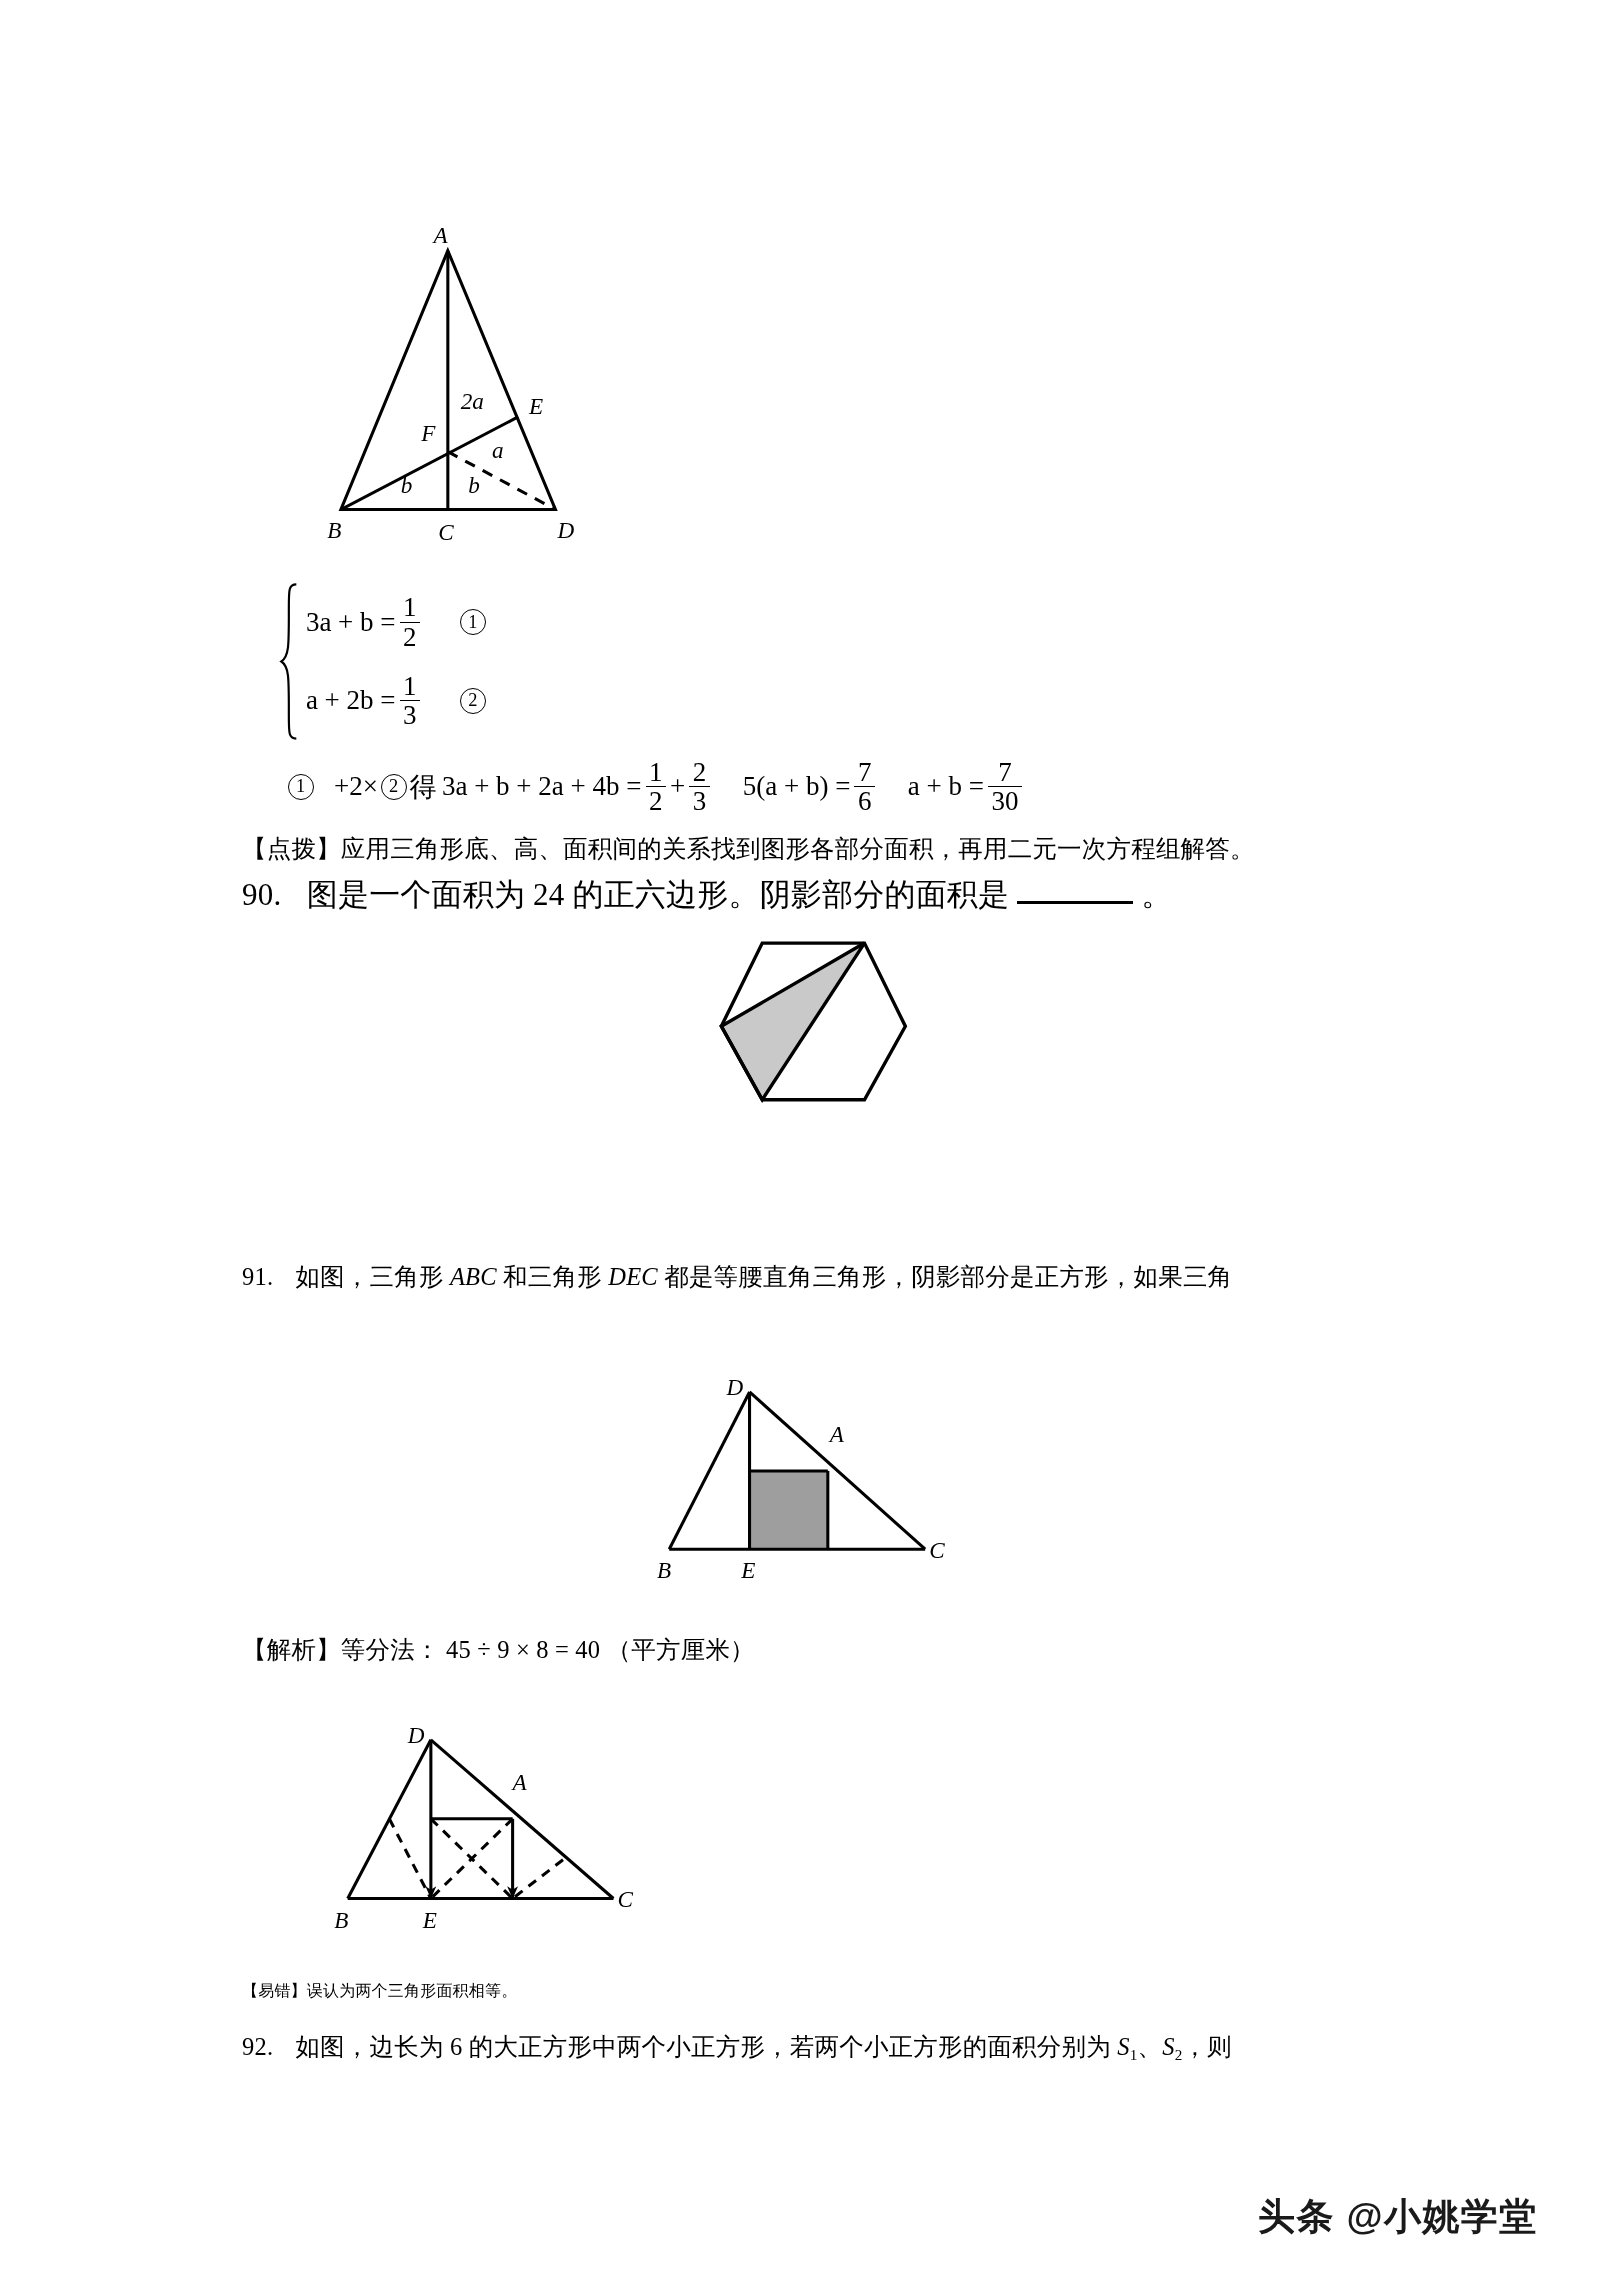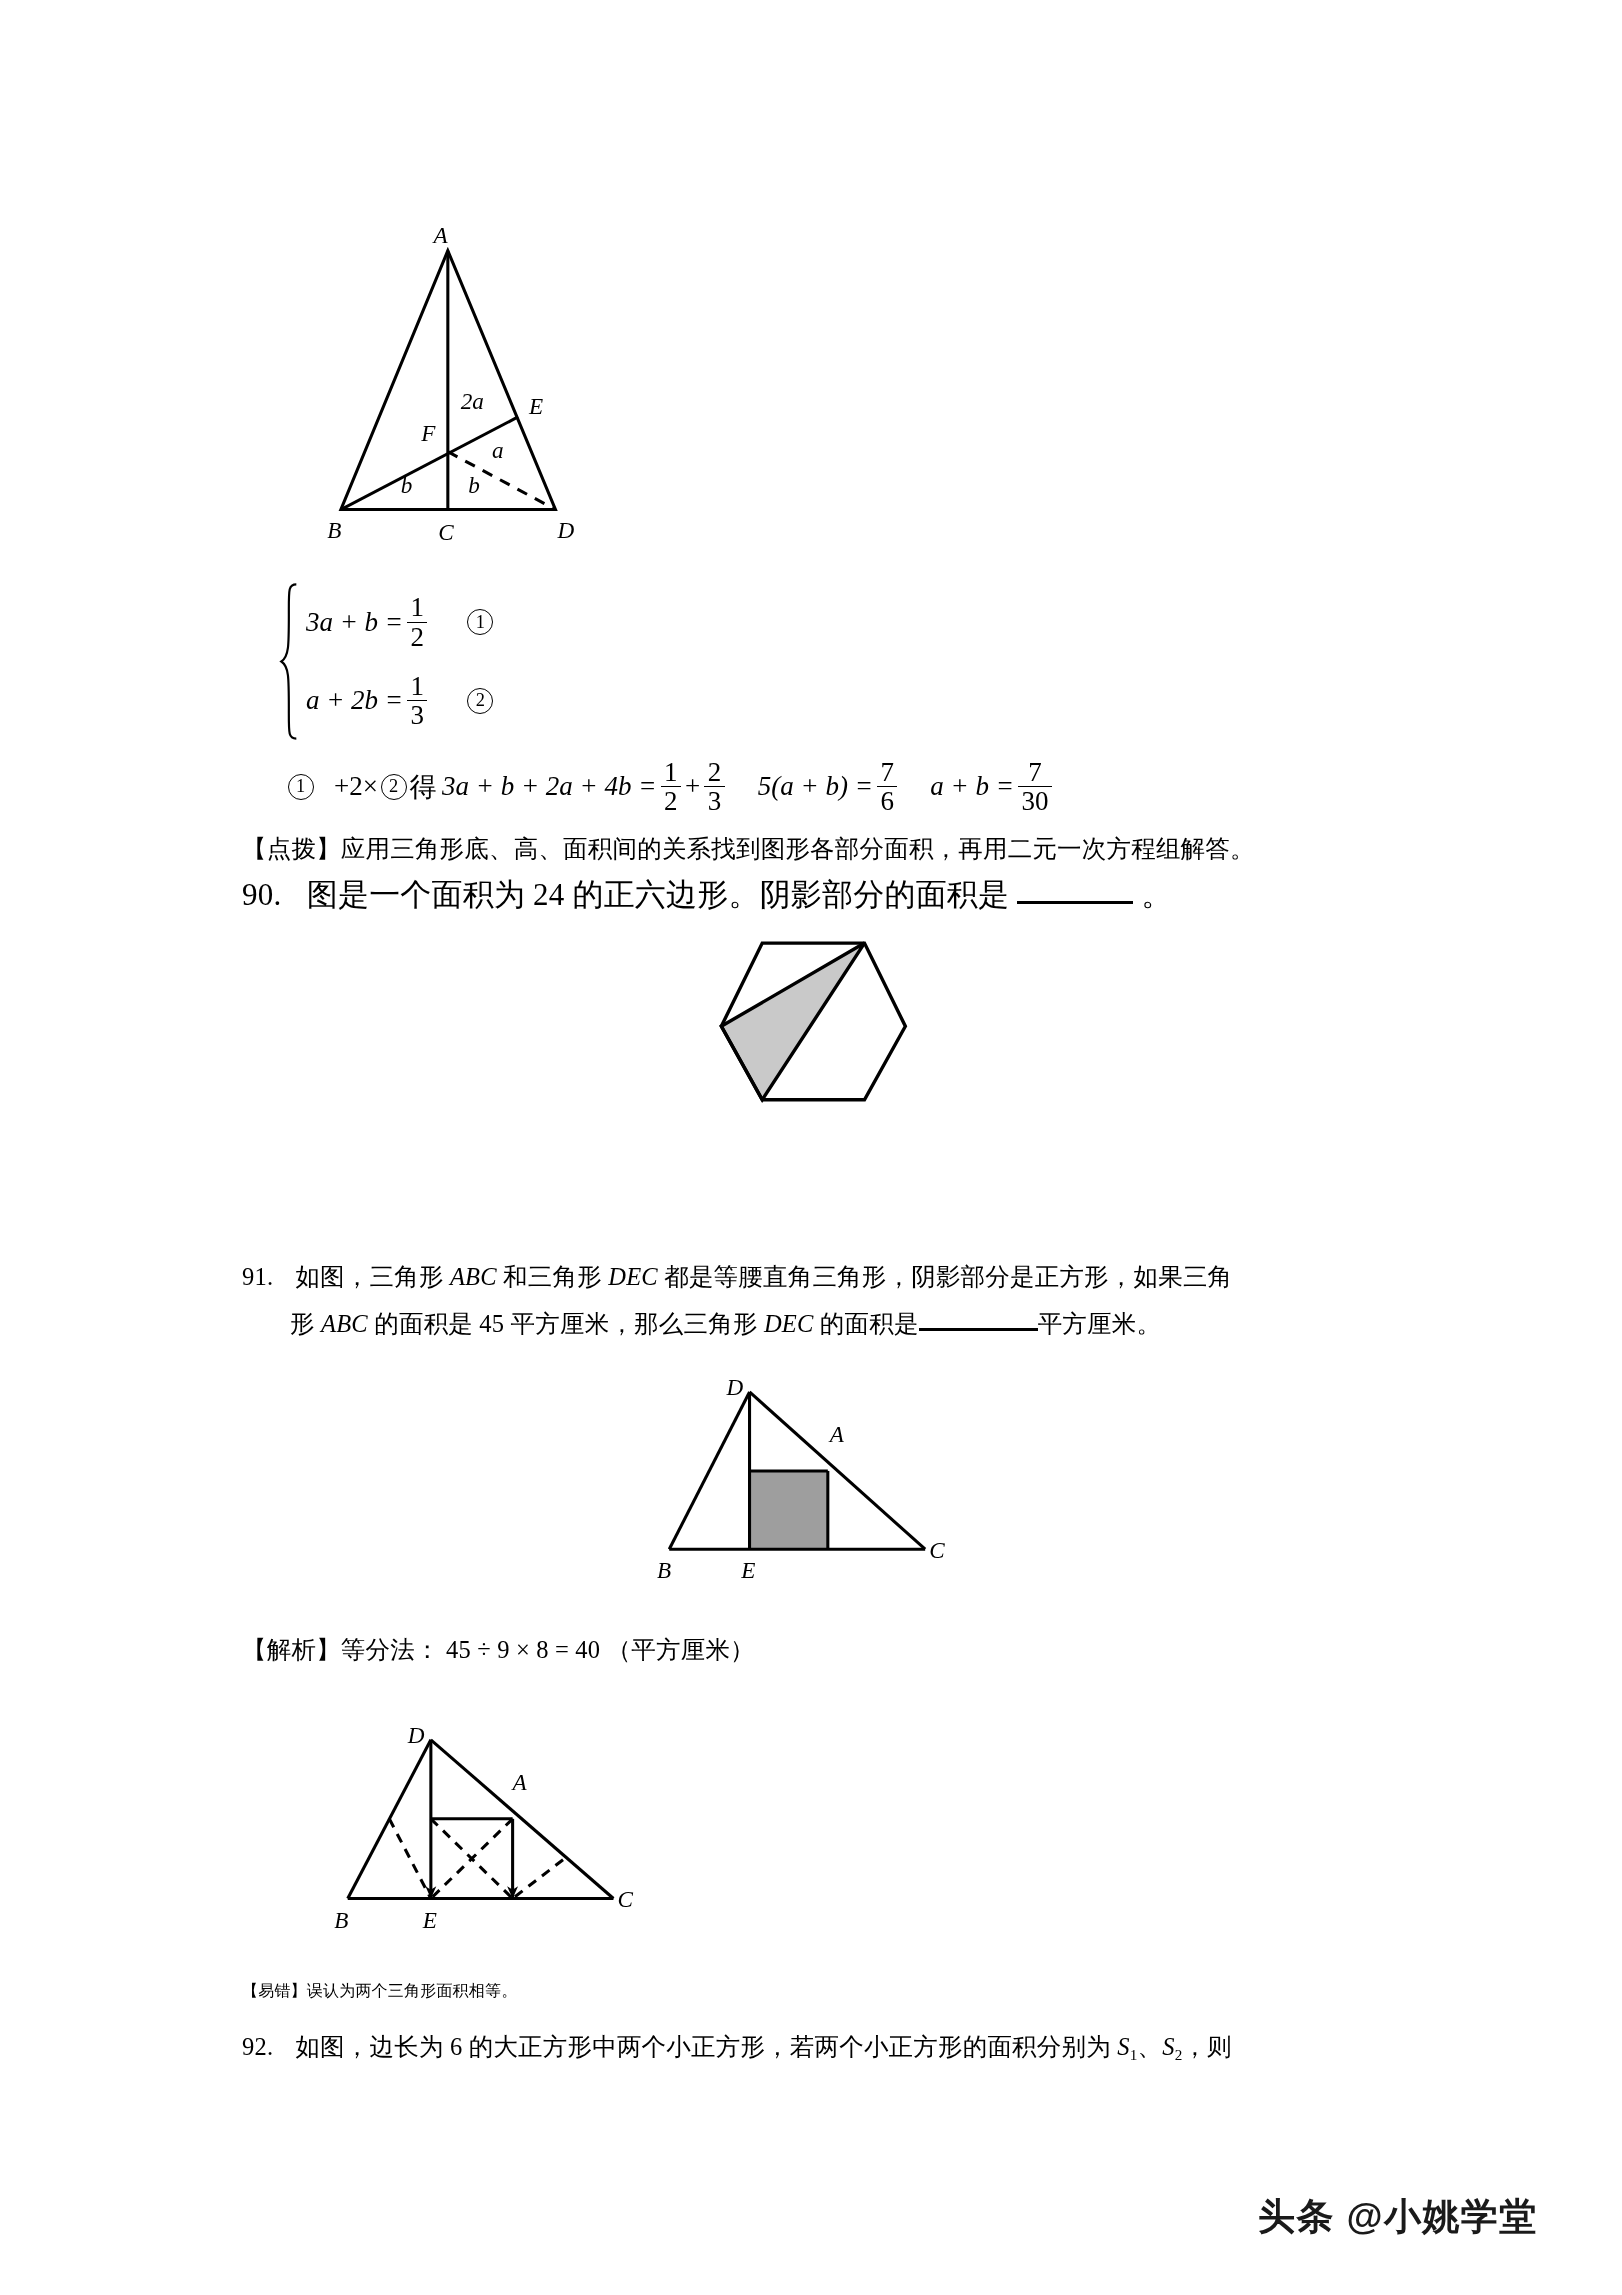--- a/index.html
+++ b/index.html
@@ -68,21 +68,21 @@
     display: flex;
     flex-direction: column;
     justify-content: space-between;
   }
   .eqrow {
     display: flex;
     align-items: center;
     font-size: 27px;
     height: 89px;
   }
-  .eqtext { font-style: italic; white-space: nowrap; }
+  .eqtext { white-space: nowrap; }
   .frac {
     display: inline-flex;
     flex-direction: column;
     align-items: center;
     vertical-align: middle;
     margin: 0 4.1px;
     font-style: normal;
     line-height: 1.05;
   }
   .frac .n { padding: 0 3.4px; }
@@ -230,23 +230,20 @@
     </svg>
   </div>
 
 
   <div class="txt" style="left:242px; top:1265px; font-size:24.5px;">
     <span class="cn">91.</span>
     <span style="display:inline-block;width:9.5px;"></span>
     <span class="cn">如图，三角形 </span><span class="mi">ABC</span><span class="cn"> 和三角形 </span><span class="mi">DEC</span><span class="cn"> 都是等腰直角三角形，阴影部分是正方形，如果三角</span>
   </div>
 
-  <div class="txt" style="left:290px; top:1312px; font-size:24.5px;">
-    <span class="cn">形 </span><span class="mi">ABC</span><span class="cn"> 的面积是 45 平方厘米，那么三角形 </span><span class="mi">DEC</span><span class="cn"> 的面积是</span><span class="blank-line" style="width:119px;"></span><span class="cn">平方厘米。</span>
-  </div>
 
   <div class="fig" style="left:654px; top:1377px;">
     <svg width="300" height="211" viewBox="0 0 440 310">
 
       <rect x="140" y="138" width="115" height="115" fill="#9e9e9e" stroke="none"></rect>
 
       <line x1="22" y1="253" x2="398" y2="253" stroke="#000" stroke-width="4.5"></line>
 
       <line x1="22" y1="253" x2="140" y2="22" stroke="#000" stroke-width="4.5"></line>
 

